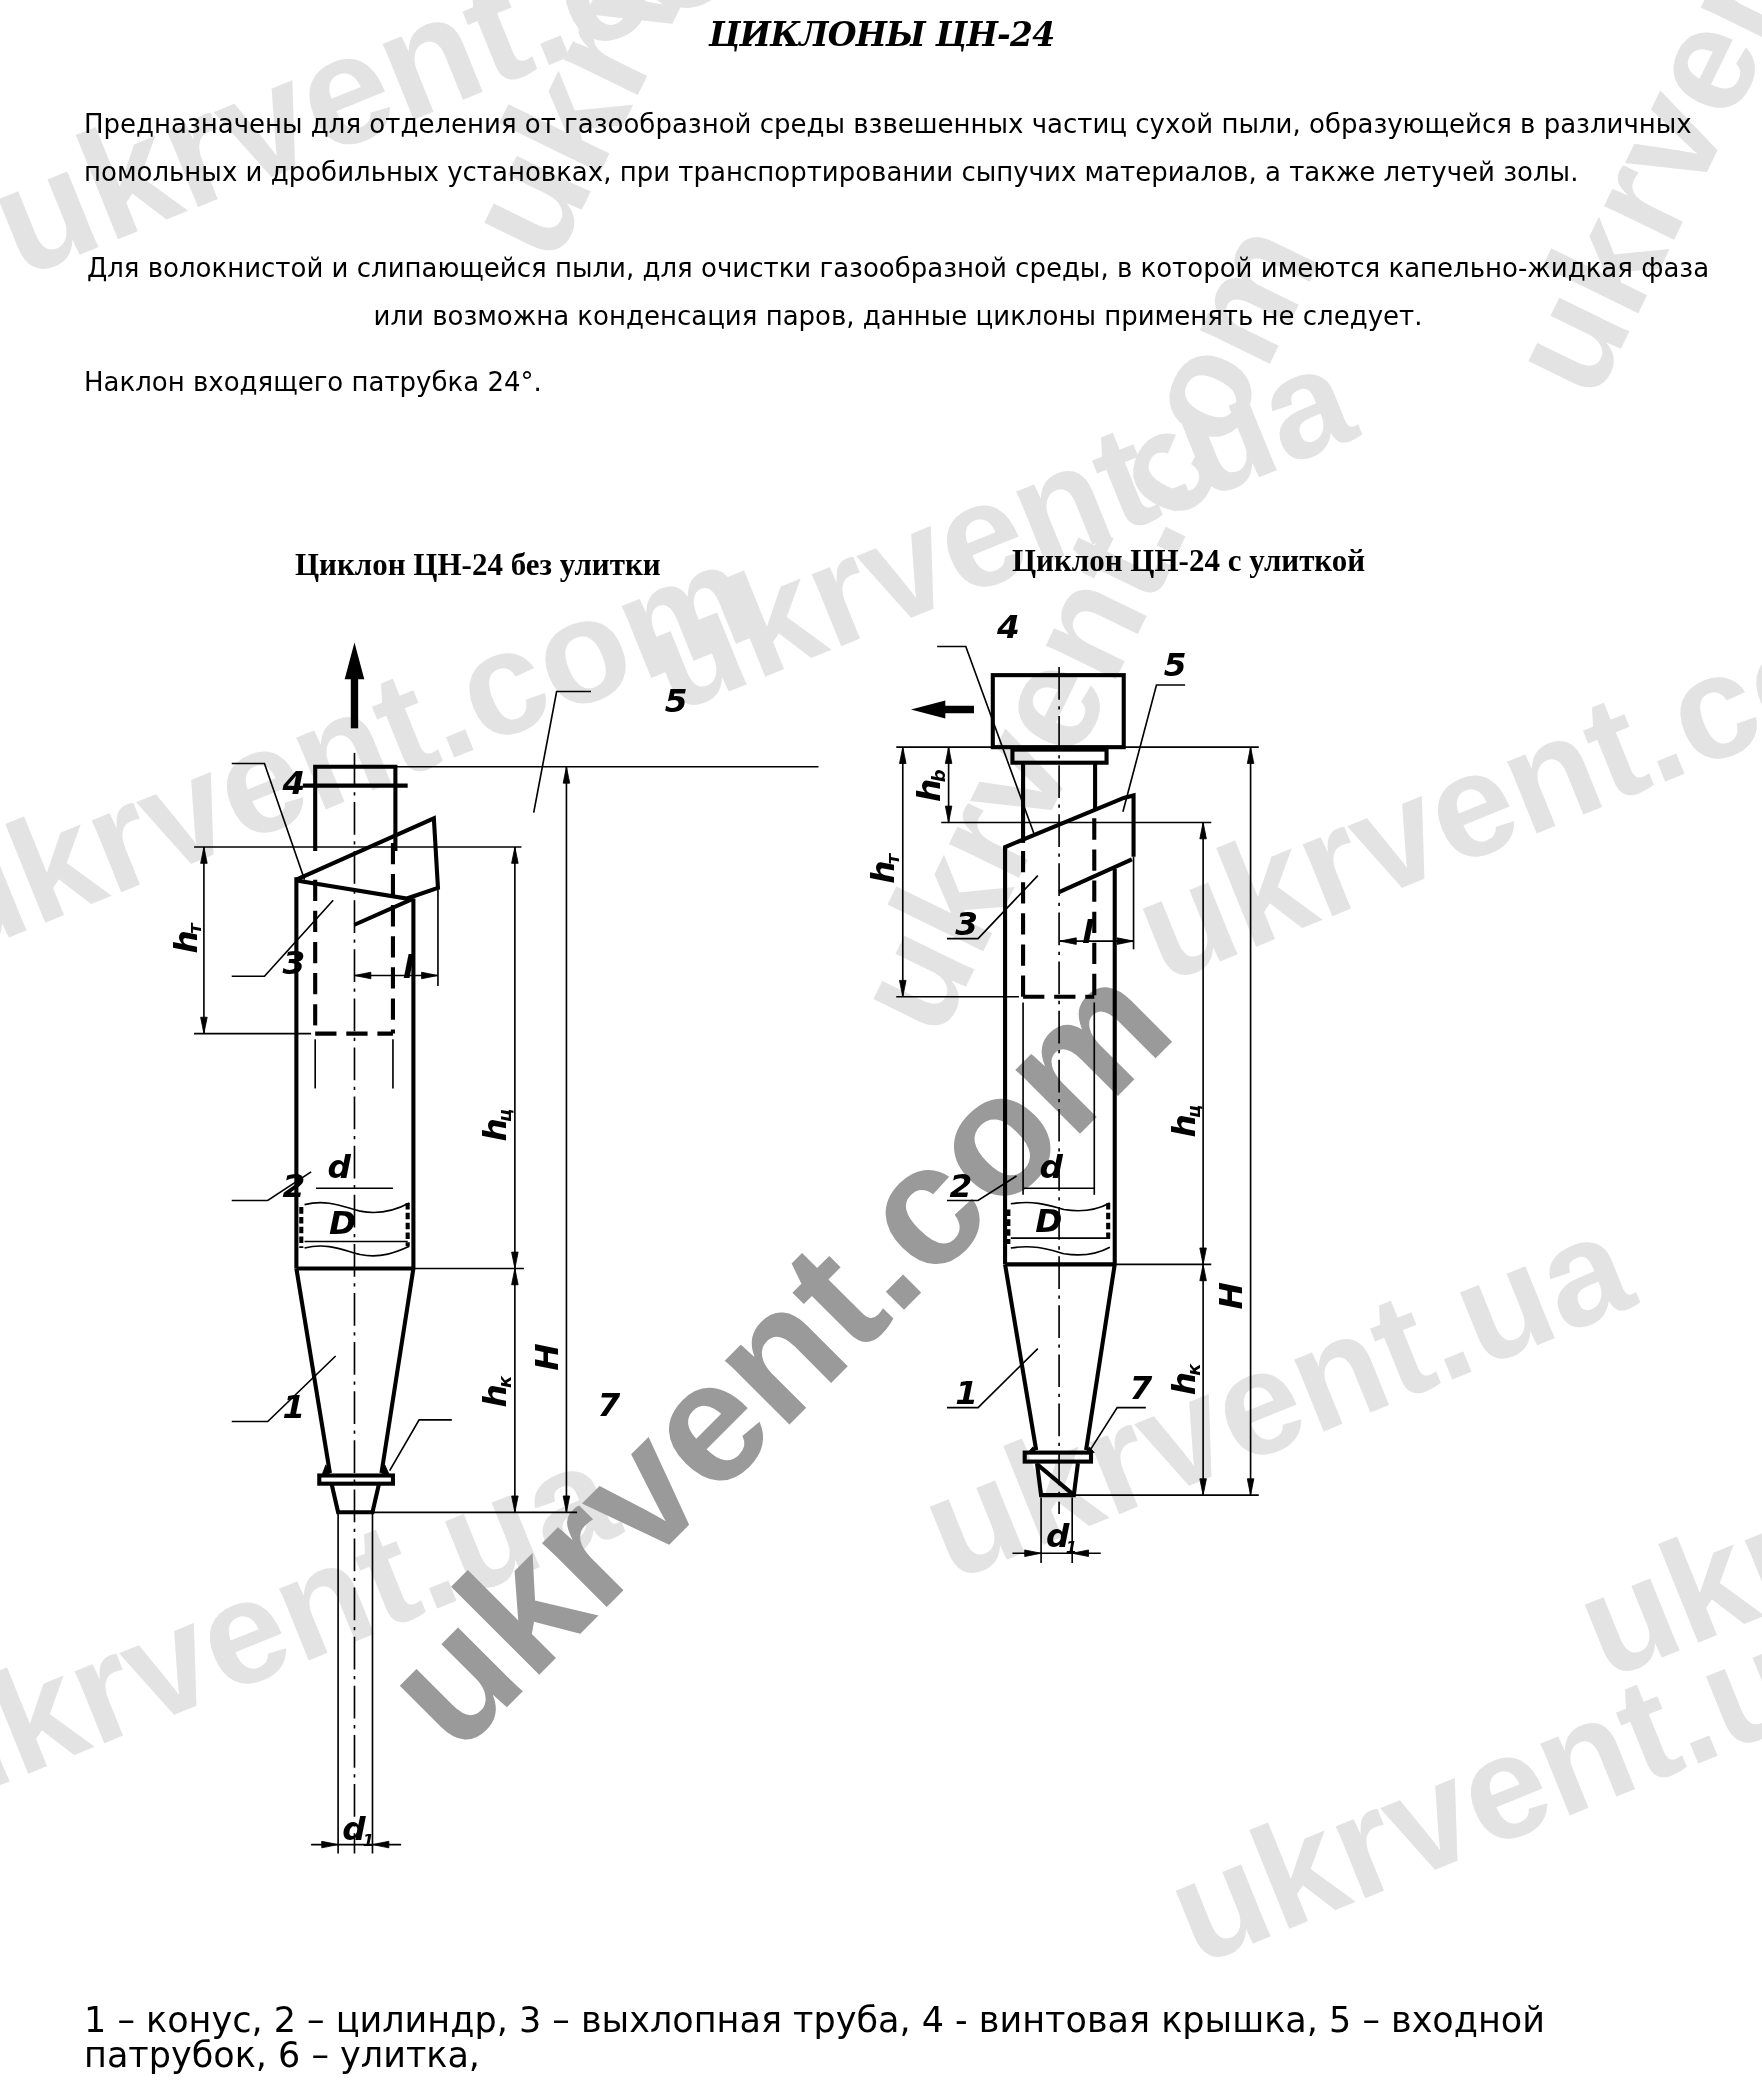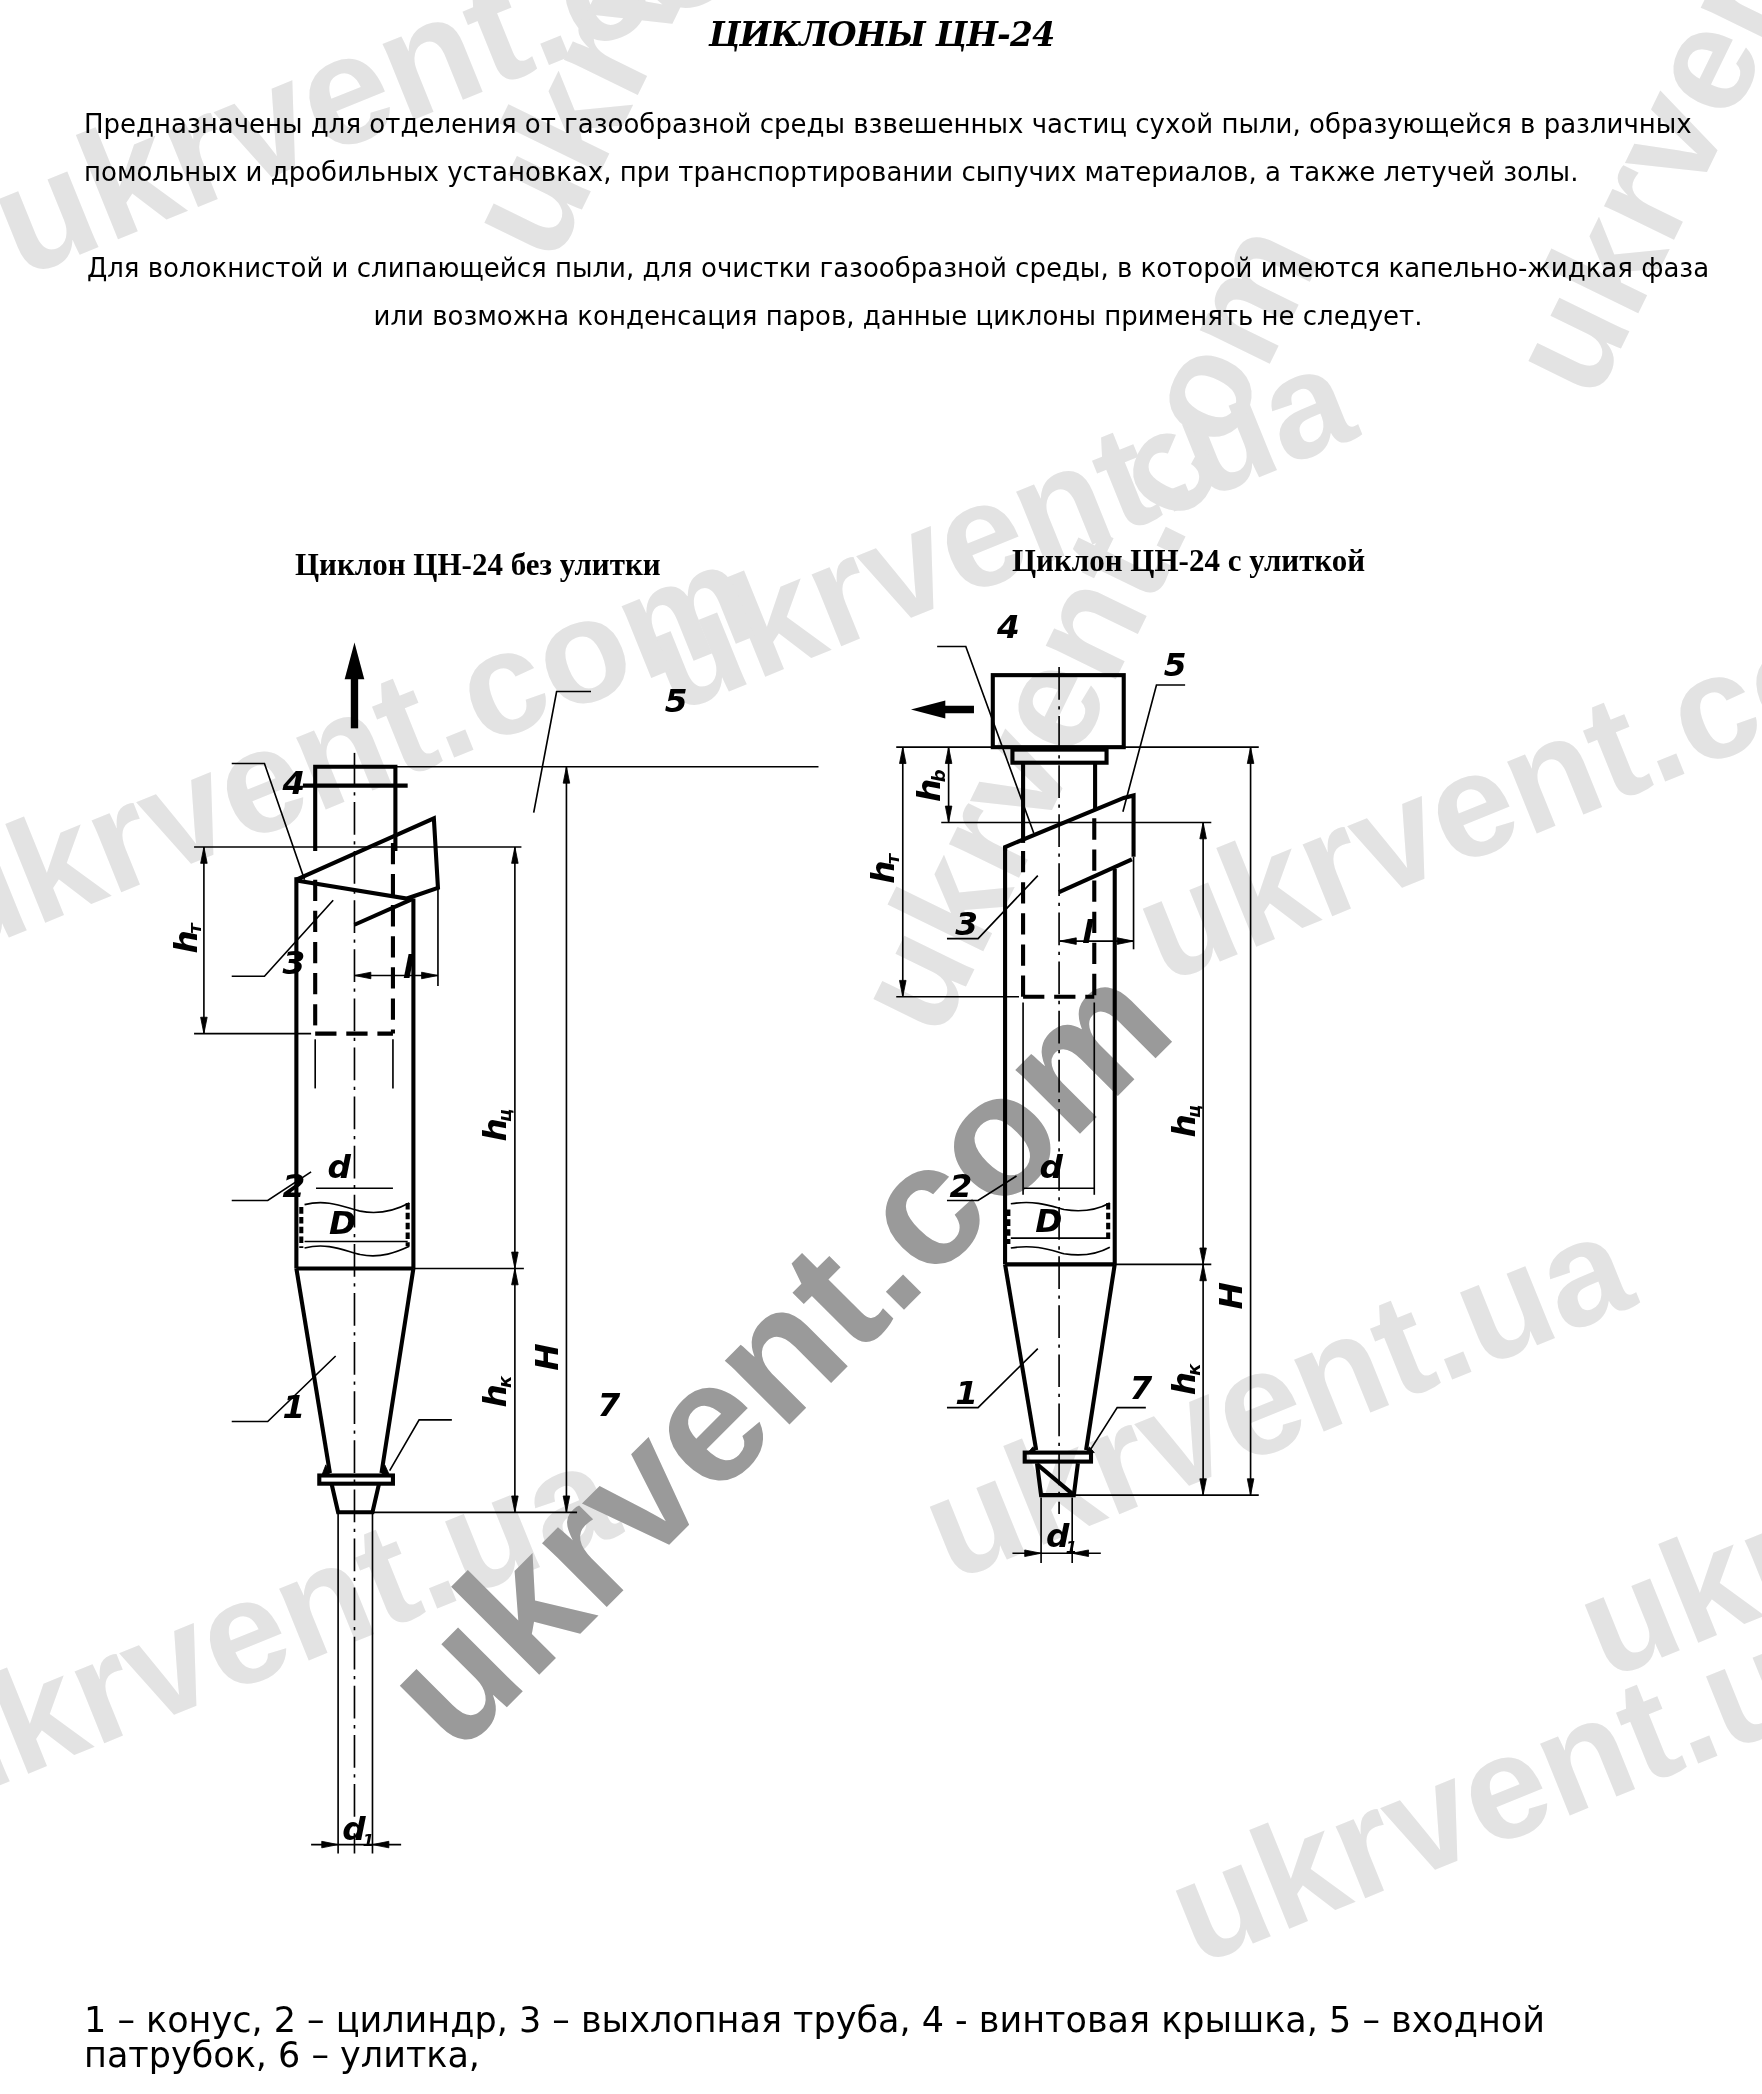--- a/index.html
+++ b/index.html
@@ -29,20 +29,21 @@
 <div class="watermark" style="left:-115px;top:1686px;font-size:147px;transform:rotate(-22deg);">ukrvent.ua</div>
 <div class="watermark" style="left:1555px;top:1555px;font-size:147px;transform:rotate(-22deg);">ukrvent.com</div>
 <div class="watermark" style="left:1146px;top:1841px;font-size:147px;transform:rotate(-22deg);">ukrvent.ua</div>
 <div class="watermark dark" style="left:344px;top:1645px;font-size:172px;transform:rotate(-45deg);">ukrvent.com</div>
 
 <div class="content">
   <div class="title">ЦИКЛОНЫ ЦН-24</div>
 
   <div class="para" style="top:100px;">Предназначены для отделения от газообразной среды взвешенных частиц сухой пыли, образующейся в различных помольных и дробильных установках, при транспортировании сыпучих материалов, а также летучей золы.</div>
   <div class="para" style="top:244px;text-align:center;">Для волокнистой и слипающейся пыли, для очистки газообразной среды, в которой имеются капельно-жидкая фаза или возможна конденсация паров, данные циклоны применять не следует.</div>
+  <div class="para" style="top:358px;">Наклон входящего патрубка 24°.</div>
 
   <div class="fig-caption" style="left:263px;top:547px;">Циклон ЦН-24 без улитки</div>
   <div class="fig-caption" style="left:980px;top:543px;">Циклон ЦН-24 с улиткой</div>
 
   <svg class="drawing" width="1763" height="2095" viewBox="0 0 2154 2560" fill="none" stroke="#000">
 
     <line x1="433" y1="920" x2="433" y2="2265" stroke-width="2" stroke-dasharray="40 8 4 8"></line>
 
     <g>
       <line x1="433" y1="890" x2="433" y2="820" stroke-width="9"></line>

